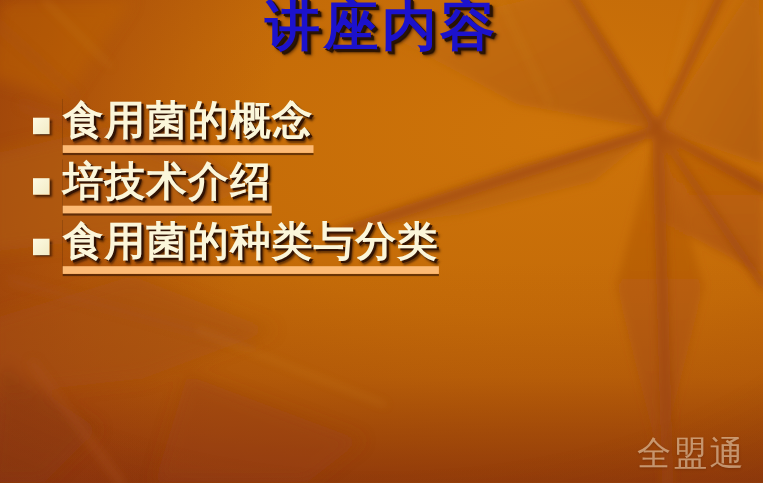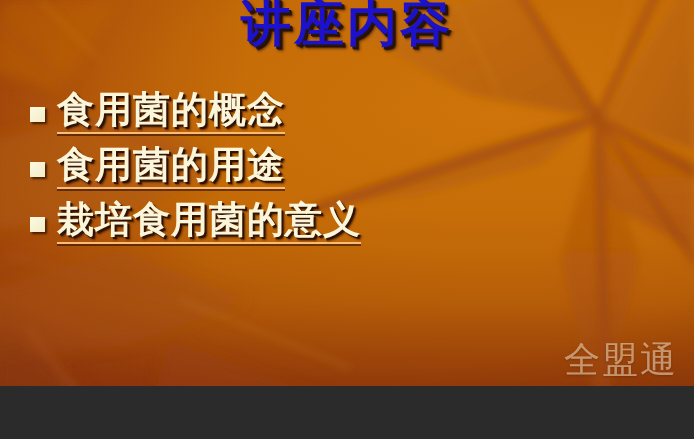--- a/index.html
+++ b/index.html
@@ -3,21 +3,21 @@
 <meta charset="utf-8">
 <style>
   html, body {
     margin: 0;
     padding: 0;
     background: #2b2b2b;
   }
   #slide {
     position: relative;
     width: 694px;
-    height: 386px;
+    height: 439px;
     overflow: hidden;
     font-family: "DejaVu Sans", "Liberation Sans", sans-serif;
     background: #C26A08;
     user-select: none;
   }
 
   
   .bg-base {
     position: absolute;
     inset: 0;
@@ -90,34 +90,34 @@
     line-height: 47px;
     font-weight: bold;
     color: #FBF6DA;
     letter-spacing: 1px;
     text-shadow:
       2px 2px 0 rgba(45,16,4,0.92),
       3px 3px 2px rgba(35,12,3,0.6);
   }
   .bullet-line {
     display: inline;
-    border-bottom: 2px solid #fdba74;
+    border-bottom: 7px solid #fdba74;
     box-shadow: 0 2px 0 rgba(45,16,4,0.6);
     padding-bottom: 1px;
   }
   .bullet-text .line2 {
     display: block;
   }
 
   
   .watermark {
     position: absolute;
     right: 16px;
     bottom: 6px;
-    font-size: 36px;
+    font-size: 31px;
     line-height: 40px;
     font-weight: normal;
     color: rgba(255, 236, 205, 0.52);
     letter-spacing: 2px;
     text-shadow: 0 1px 2px rgba(80,28,6,0.35);
   }
 </style>
 </head>
 <body>
 
@@ -192,27 +192,27 @@
 
   <div class="bullets">
 
     <div class="bullet-row">
       <span class="bullet-marker"></span>
       <span class="bullet-text"><span class="bullet-line">食用菌的概念</span></span>
     </div>
 
     <div class="bullet-row">
       <span class="bullet-marker"></span>
-      <span class="bullet-text"><span class="bullet-line">食用菌的用途</span></span>
+      <span class="bullet-text"><span class="bullet-line">培技术介绍</span></span>
     </div>
 
 
     <div class="bullet-row">
       <span class="bullet-marker"></span>
-      <span class="bullet-text"><span class="bullet-line">栽培食用菌的意义</span></span>
+      <span class="bullet-text"><span class="bullet-line">食用菌的种类与分类</span></span>
     </div>
 
 
   </div>
 
   <div class="watermark">全盟通</div>
 
 </div>
 
 </body></html>

